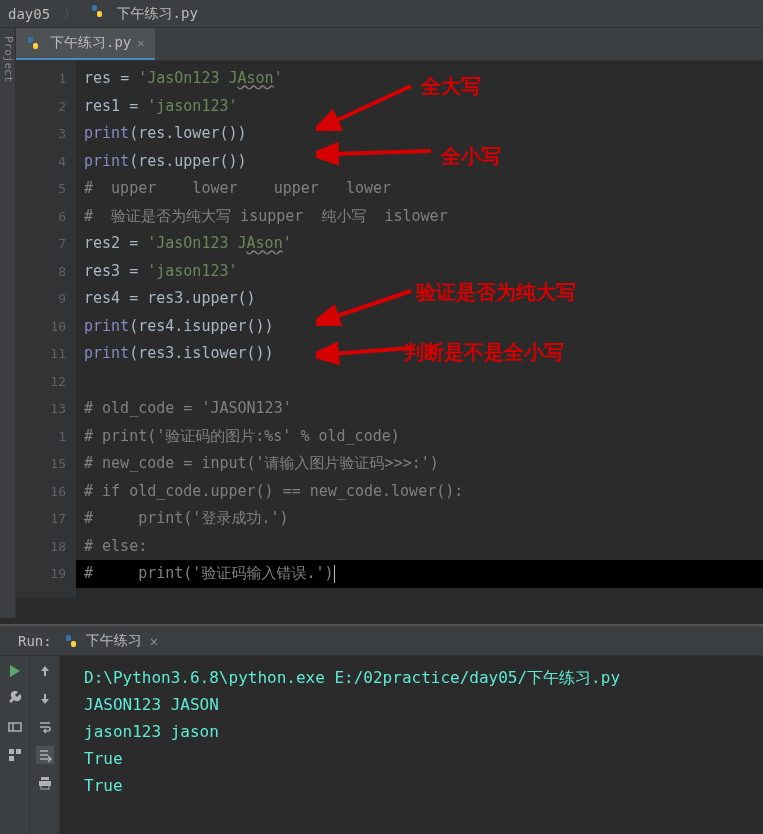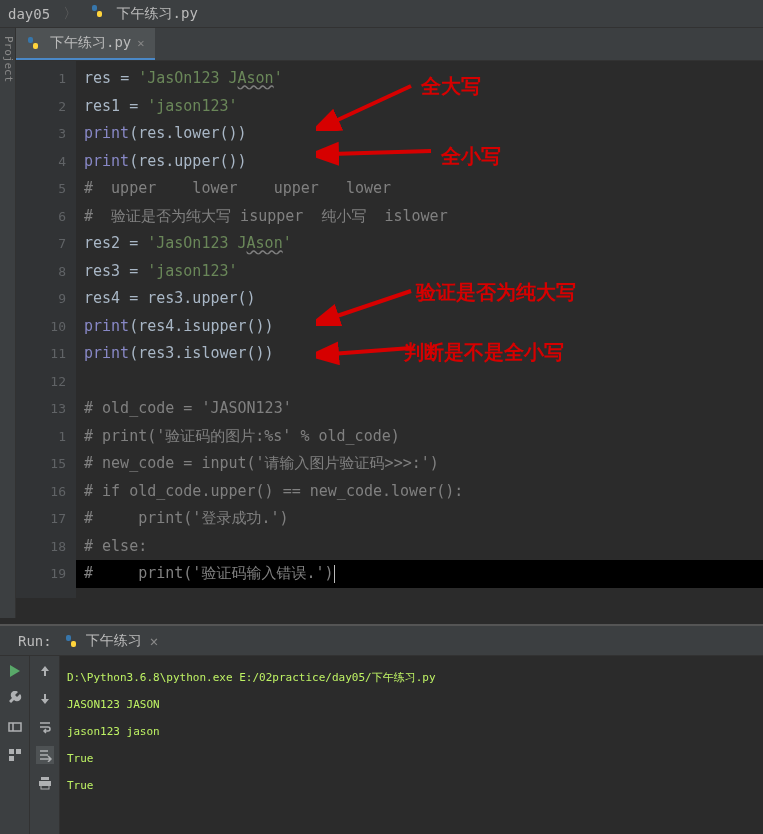--- a/index.html
+++ b/index.html
@@ -192,24 +192,24 @@
       width: 18px;
       height: 18px;
       display: flex;
       align-items: center;
       justify-content: center;
       cursor: pointer;
       color: #afb1b3;
     }
     .run-output {
       flex: 1;
-      padding: 8px 7px;
-      color: #bef264;
+      padding: 8px 24px;
+      color: #5eead4;
       line-height: 27px;
-      font-size: 11px;
+      font-size: 16px;
       white-space: pre;
     }
     .tab-close-x {
       color: #888;
       margin-left: 4px;
     }
   </style>
 </head>
 <body>
 

